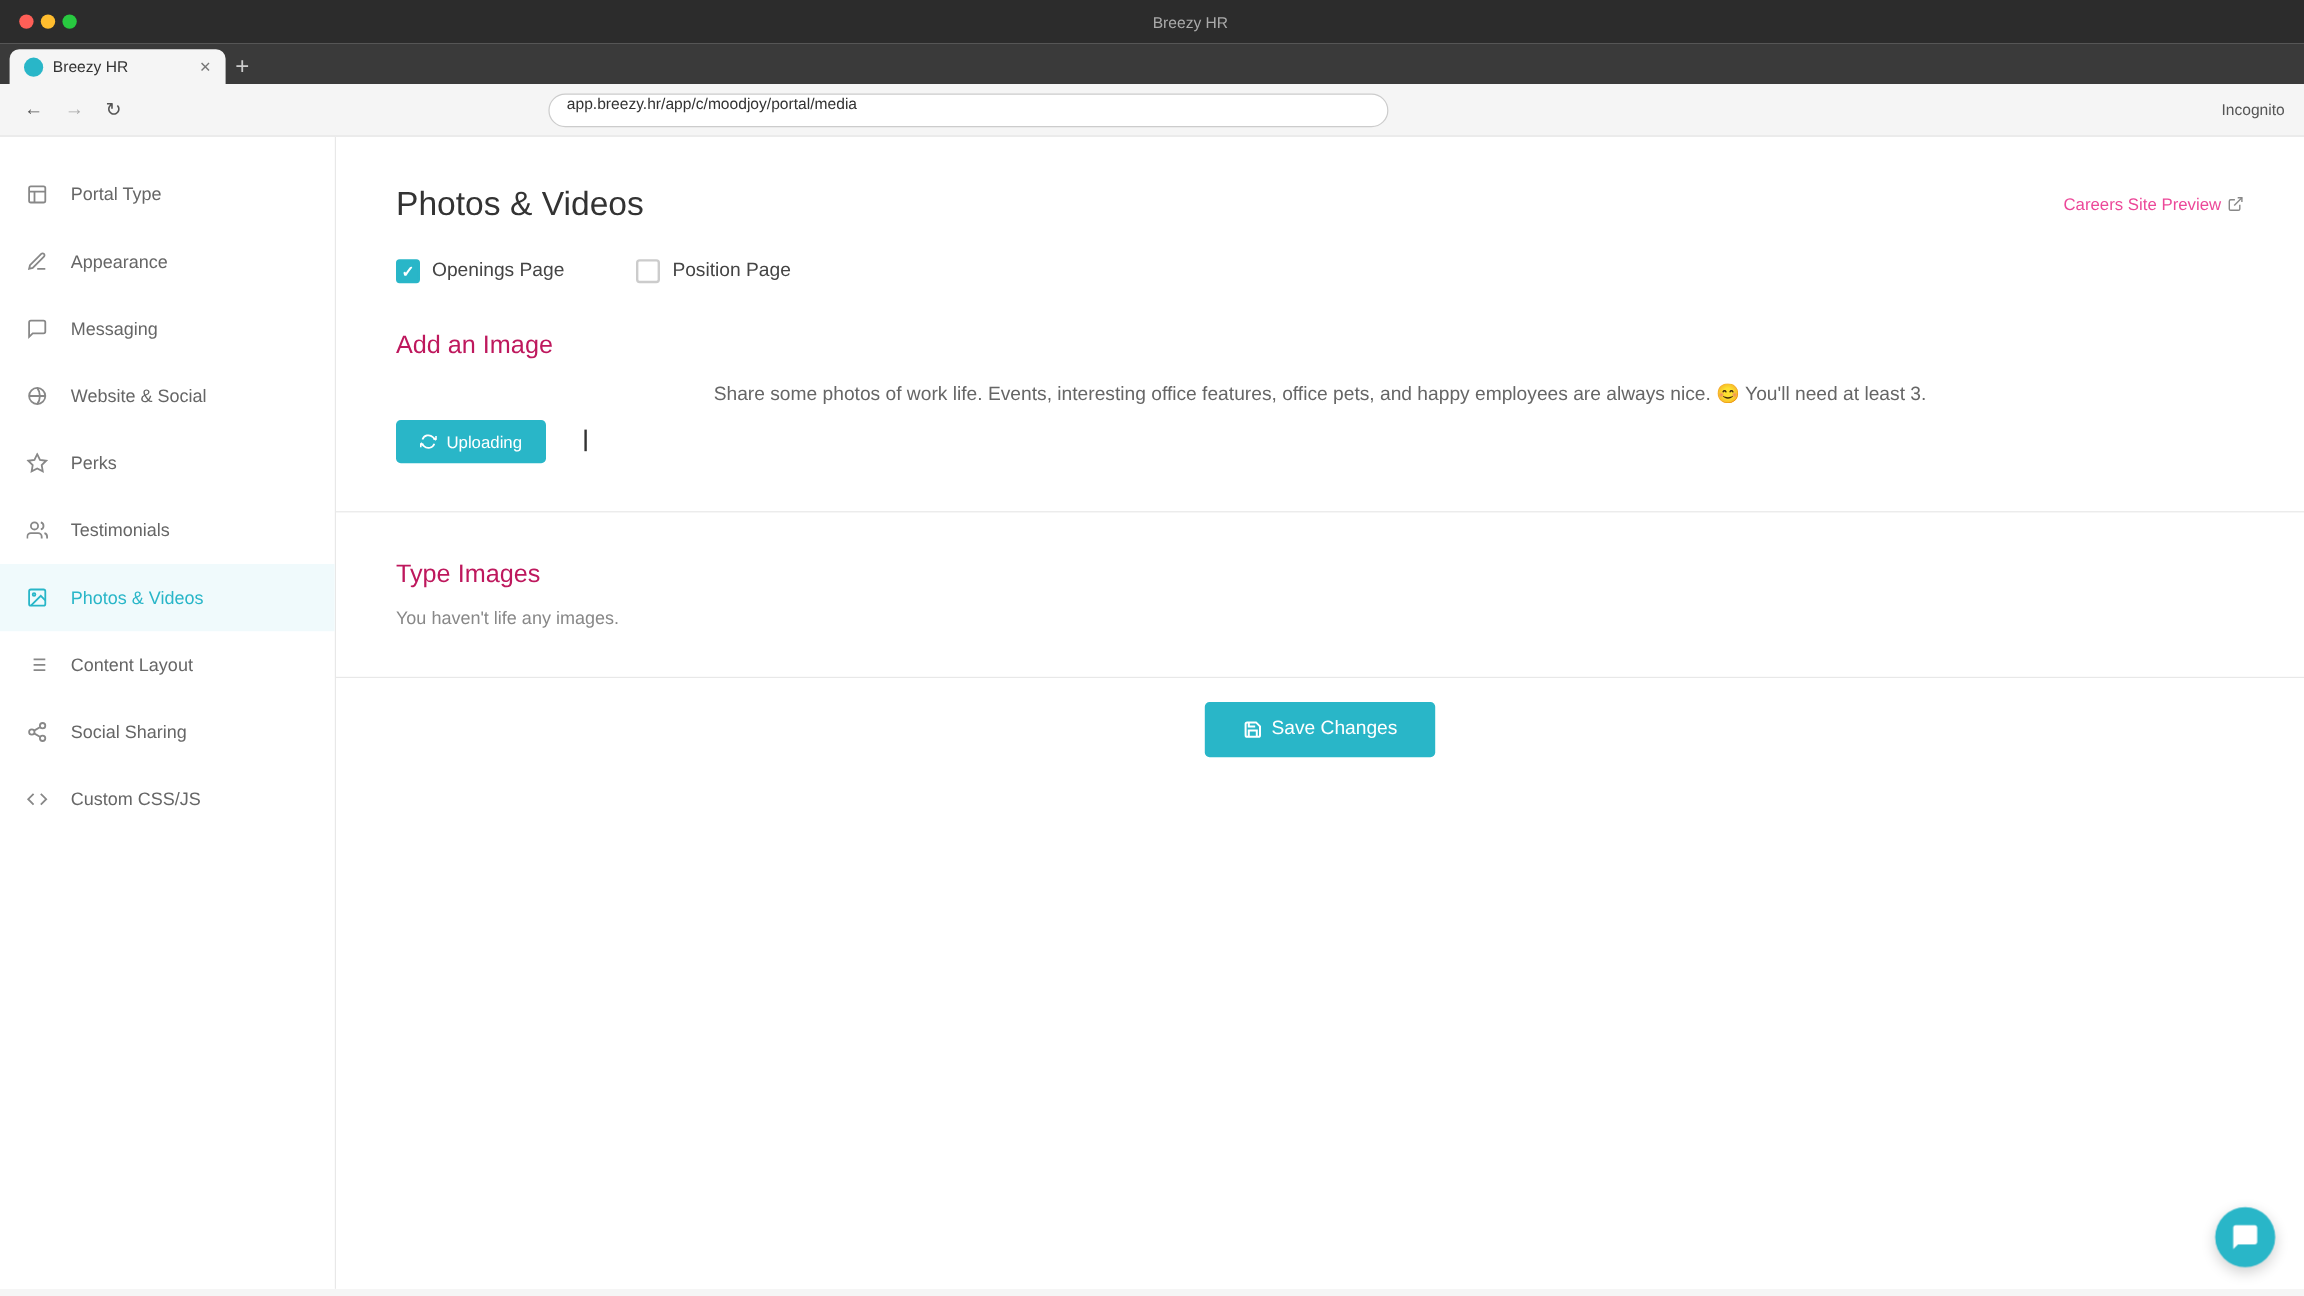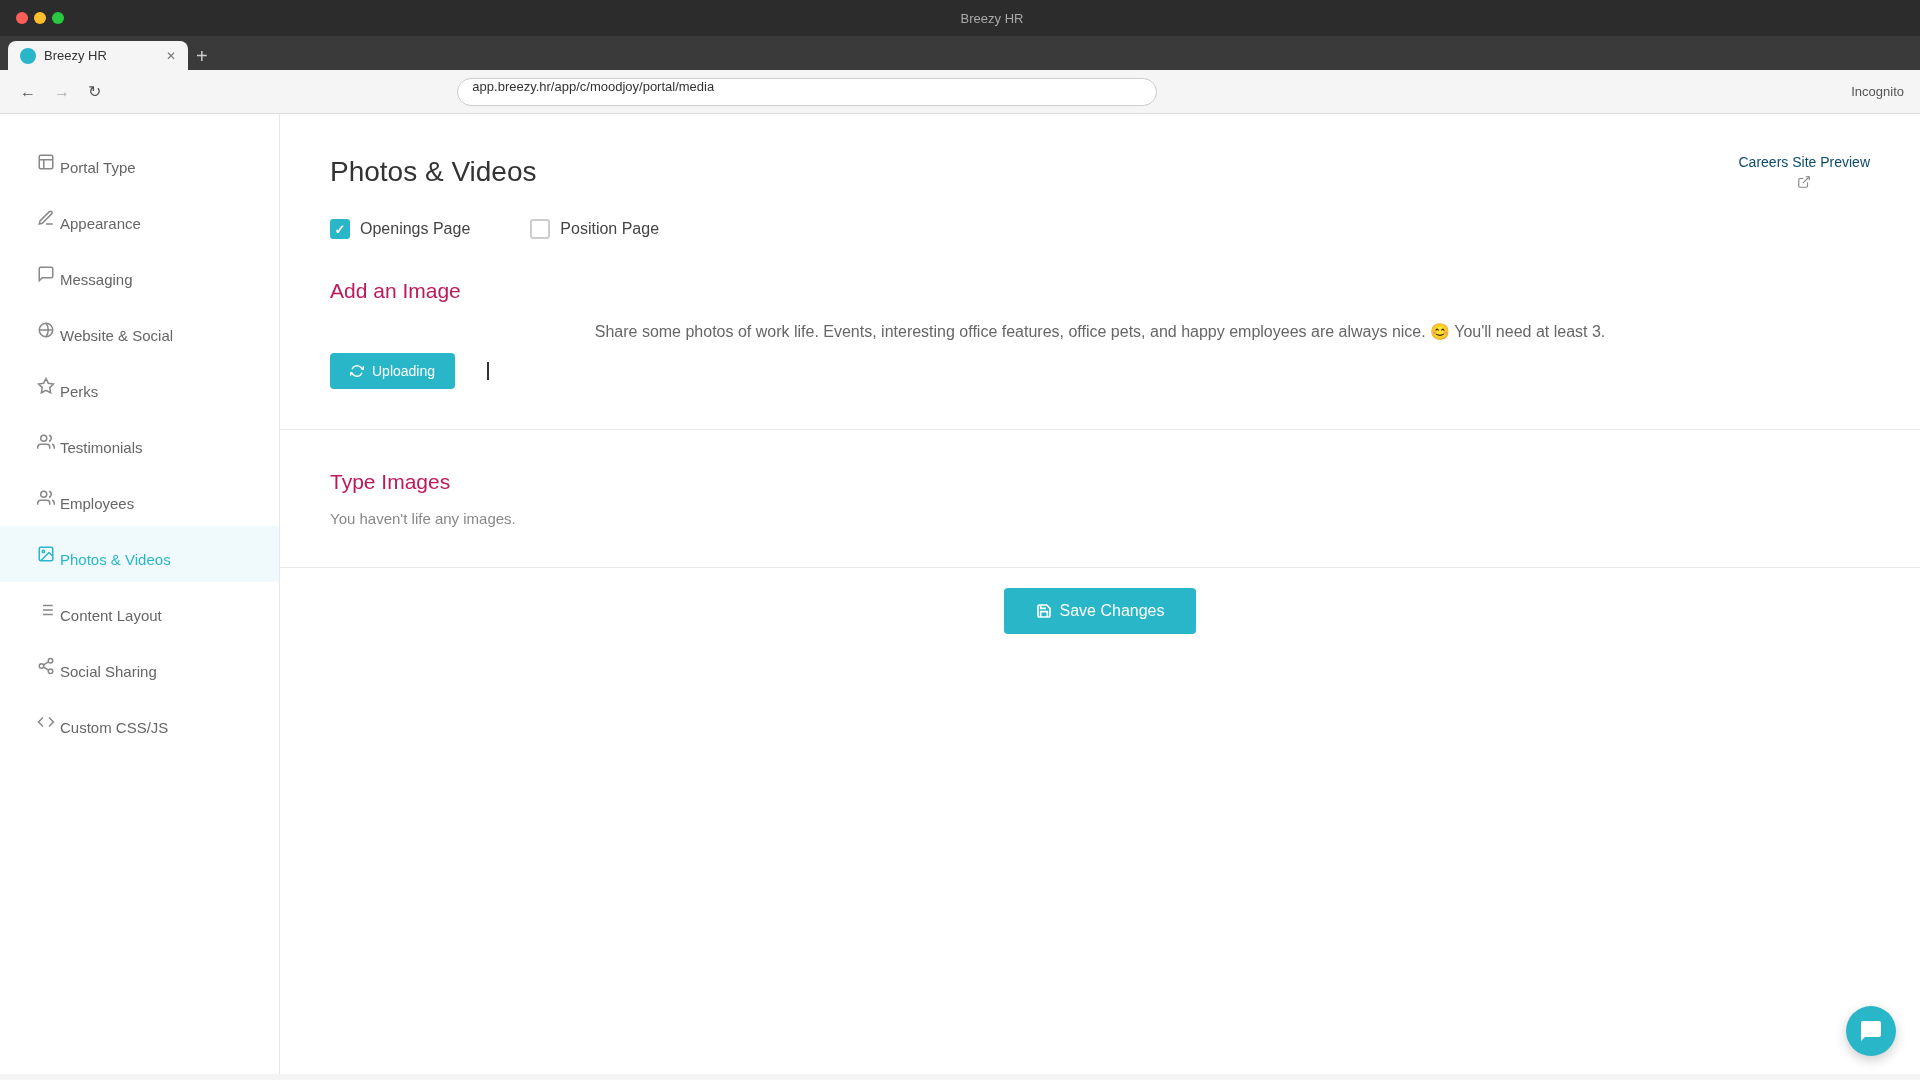--- a/index.html
+++ b/index.html
@@ -3,31 +3,31 @@
   <meta charset="utf-8">
   <style>
     * { margin: 0; padding: 0; box-sizing: border-box; }
     body { font-family: -apple-system, BlinkMacSystemFont, 'Segoe UI', sans-serif; background: #f5f5f5; width: 1920px; height: 1080px; overflow: hidden; }
 
     
     .app-container { display: flex; height: calc(1080px - 120px); background: #fff; }
 
     
     .sidebar { width: 280px; background: #fff; border-right: 1px solid #e8e8e8; padding: 20px 0; overflow-y: auto; flex-shrink: 0; }
-    .sidebar-item { display: flex; align-items: flex-end; gap: 0; padding: 14px 32px; cursor: pointer; color: #666; font-size: 15px; transition: background 0.15s; }
+    .sidebar-item { display: flex; align-items: center; gap: 14px; padding: 14px 17px; cursor: pointer; color: #666; font-size: 15px; transition: background 0.15s; }
     .sidebar-item.active { color: #29b6c8; font-weight: 500; background: #f0fafc; }
     .sidebar-icon { width: 28px; height: 28px; border-radius: 50%; display: flex; align-items: center; justify-content: center; flex-shrink: 0; }
     .sidebar-icon svg { width: 18px; height: 18px; }
 
     
     .main-content { flex: 1; background: #fff; overflow-y: auto; }
     .content-panel { padding: 40px 50px; border-bottom: 1px solid #e8e8e8; }
     .page-header { display: flex; align-items: center; justify-content: space-between; margin-bottom: 30px; }
     .page-title { font-size: 28px; font-weight: 400; color: #333; }
-    .careers-preview-link { font-size: 14px; color: #0c4a6e; text-decoration: none; display: flex; align-items: center; gap: 5px; flex-direction: column; }
+    .careers-preview-link { font-size: 14px; color: #ec4899; text-decoration: none; display: flex; align-items: center; gap: 5px; }
 
     
     .checkboxes-row { display: flex; align-items: center; gap: 60px; margin-bottom: 40px; }
     .checkbox-item { display: flex; align-items: center; gap: 10px; font-size: 16px; color: #444; cursor: pointer; }
     .checkbox-box { width: 20px; height: 20px; border: 2px solid #ccc; border-radius: 3px; display: flex; align-items: center; justify-content: center; background: #fff; flex-shrink: 0; }
     .checkbox-box.checked { background: #29b6c8; border-color: #29b6c8; }
     .checkbox-check { color: white; font-size: 13px; font-weight: bold; }
 
     
     .section-title { font-size: 21px; font-weight: 400; color: #be185d; margin-bottom: 16px; }
@@ -138,30 +138,20 @@
       <div class="sidebar-icon">
         <svg viewBox="0 0 24 24" fill="none" stroke="#888" stroke-width="2">
             <path d="M17 21v-2a4 4 0 00-4-4H5a4 4 0 00-4 4v2"></path>
             <circle cx="9" cy="7" r="4"></circle>
             <path d="M23 21v-2a4 4 0 00-3-3.87M16 3.13a4 4 0 010 7.75"></path>
           </svg>
       </div>
       <span>Testimonials</span>
     </div>
 
-    <div class="sidebar-item">
-      <div class="sidebar-icon">
-        <svg viewBox="0 0 24 24" fill="none" stroke="#888" stroke-width="2">
-            <path d="M17 21v-2a4 4 0 00-4-4H5a4 4 0 00-4 4v2"></path>
-            <circle cx="9" cy="7" r="4"></circle>
-            <path d="M23 21v-2a4 4 0 00-3-3.87M16 3.13a4 4 0 010 7.75"></path>
-          </svg>
-      </div>
-      <span>Employees</span>
-    </div>
 
     <div class="sidebar-item active">
       <div class="sidebar-icon">
         <svg viewBox="0 0 24 24" fill="none" stroke="#29b6c8" stroke-width="2">
             <rect x="3" y="3" width="18" height="18" rx="2"></rect>
             <circle cx="8.5" cy="8.5" r="1.5"></circle>
             <polyline points="21 15 16 10 5 21"></polyline>
           </svg>
       </div>
       <span style="color:#29b6c8;font-weight:500;">Photos &amp; Videos</span>

